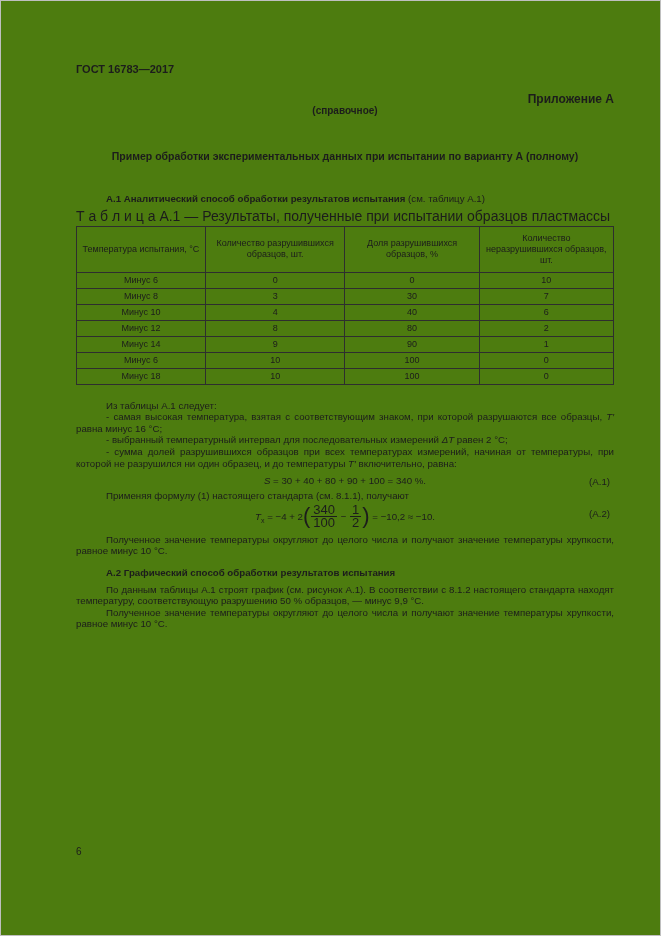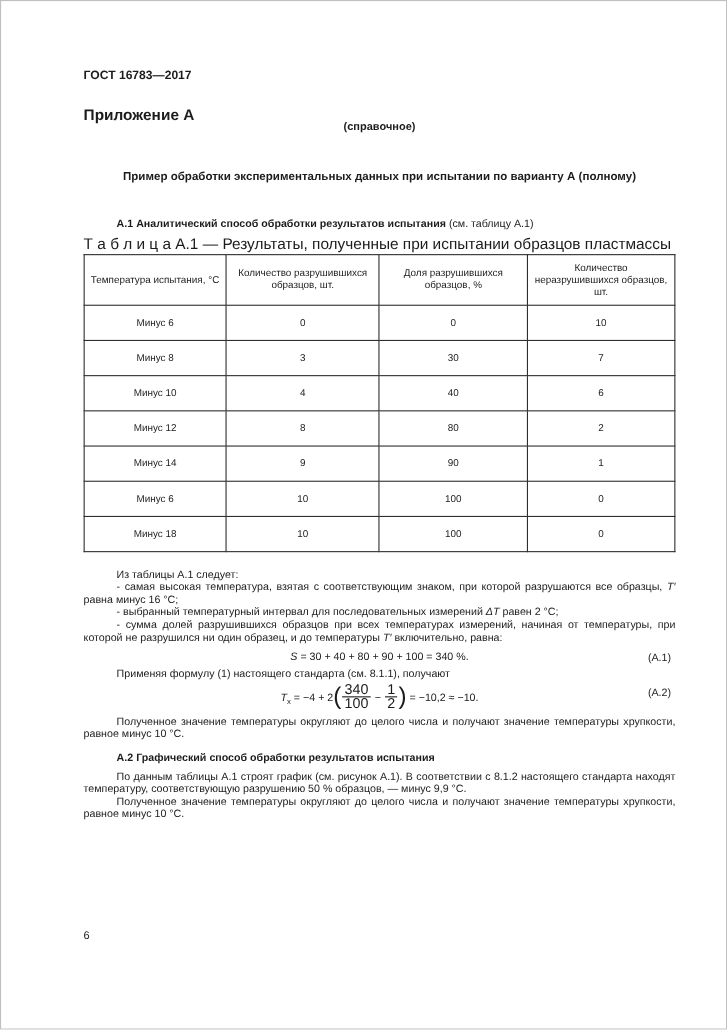--- a/index.html
+++ b/index.html
@@ -2,41 +2,41 @@
 <html><head>
 <meta charset="utf-8">
 <style>
   * { margin: 0; padding: 0; box-sizing: border-box; }
   html, body { background: #e9e9e9; }
   body { font-family: "Liberation Sans", sans-serif; color: #1c1c1c; }
   .page {
     position: relative;
     width: 661px; height: 936px;
     margin: 0 auto;
-    background: #ffffff;
+    background: #4d7c0f;
     border: 1px solid #bfbfbf;
     padding: 62px 46px 0 75px;
     overflow: hidden;
   }
   .doc-number { font-size: 11px; font-weight: bold; }
-  .annex-title { margin-top: 23px; text-align: left; font-size: 14px; font-weight: bold; line-height: 12px; }
+  .annex-title { margin-top: 18px; text-align: right; font-size: 12px; font-weight: bold; line-height: 12px; }
   .annex-subtitle { text-align: center; font-size: 10px; font-weight: bold; line-height: 12px; }
   .main-heading { margin-top: 33px; text-align: center; font-size: 10.5px; font-weight: bold; line-height: 13px; }
   .para { font-size: 9.7px; line-height: 11.6px; text-align: justify; }
   .indent { text-indent: 30px; }
   .bold { font-weight: bold; }
   .a1-heading { margin-top: 30px; }
   .table-caption { margin-top: 6px; font-size: 14px; line-height: 11px; }
   .results-table { width: 100%; border-collapse: collapse; margin-top: 4px; font-size: 9px; }
   .results-table th, .results-table td {
     border: 1px solid #2e2e2e; text-align: center; vertical-align: middle;
     line-height: 11px; font-weight: normal;
   }
   .results-table th { padding: 6px 4px; }
-  .results-table td { padding: 10px 4px; height: 16px; }
+  .results-table td { padding: 2px 4px; height: 16px; }
   .results-table th:nth-child(1), .results-table td:nth-child(1) { width: 24%; }
   .results-table th:nth-child(2), .results-table td:nth-child(2) { width: 26%; }
   .results-table th:nth-child(3), .results-table td:nth-child(3) { width: 25%; }
   .results-table th:nth-child(4), .results-table td:nth-child(4) { width: 25%; }
   .body-block { margin-top: 15px; }
   .var { font-style: italic; }
   .formula-row { position: relative; text-align: center; font-size: 9.7px; margin: 5px 0 3px 0; line-height: 13px; }
   .formula-ref { position: absolute; right: 4px; top: 1px; font-style: normal; font-size: 9.7px; }
   .formula-tall { margin: 4px 0 5px 0; }
   .frac { display: inline-flex; flex-direction: column; vertical-align: middle; font-size: 13px; line-height: 10px; margin: 0 1px; position: relative; top: -1px; text-indent: 0; }

